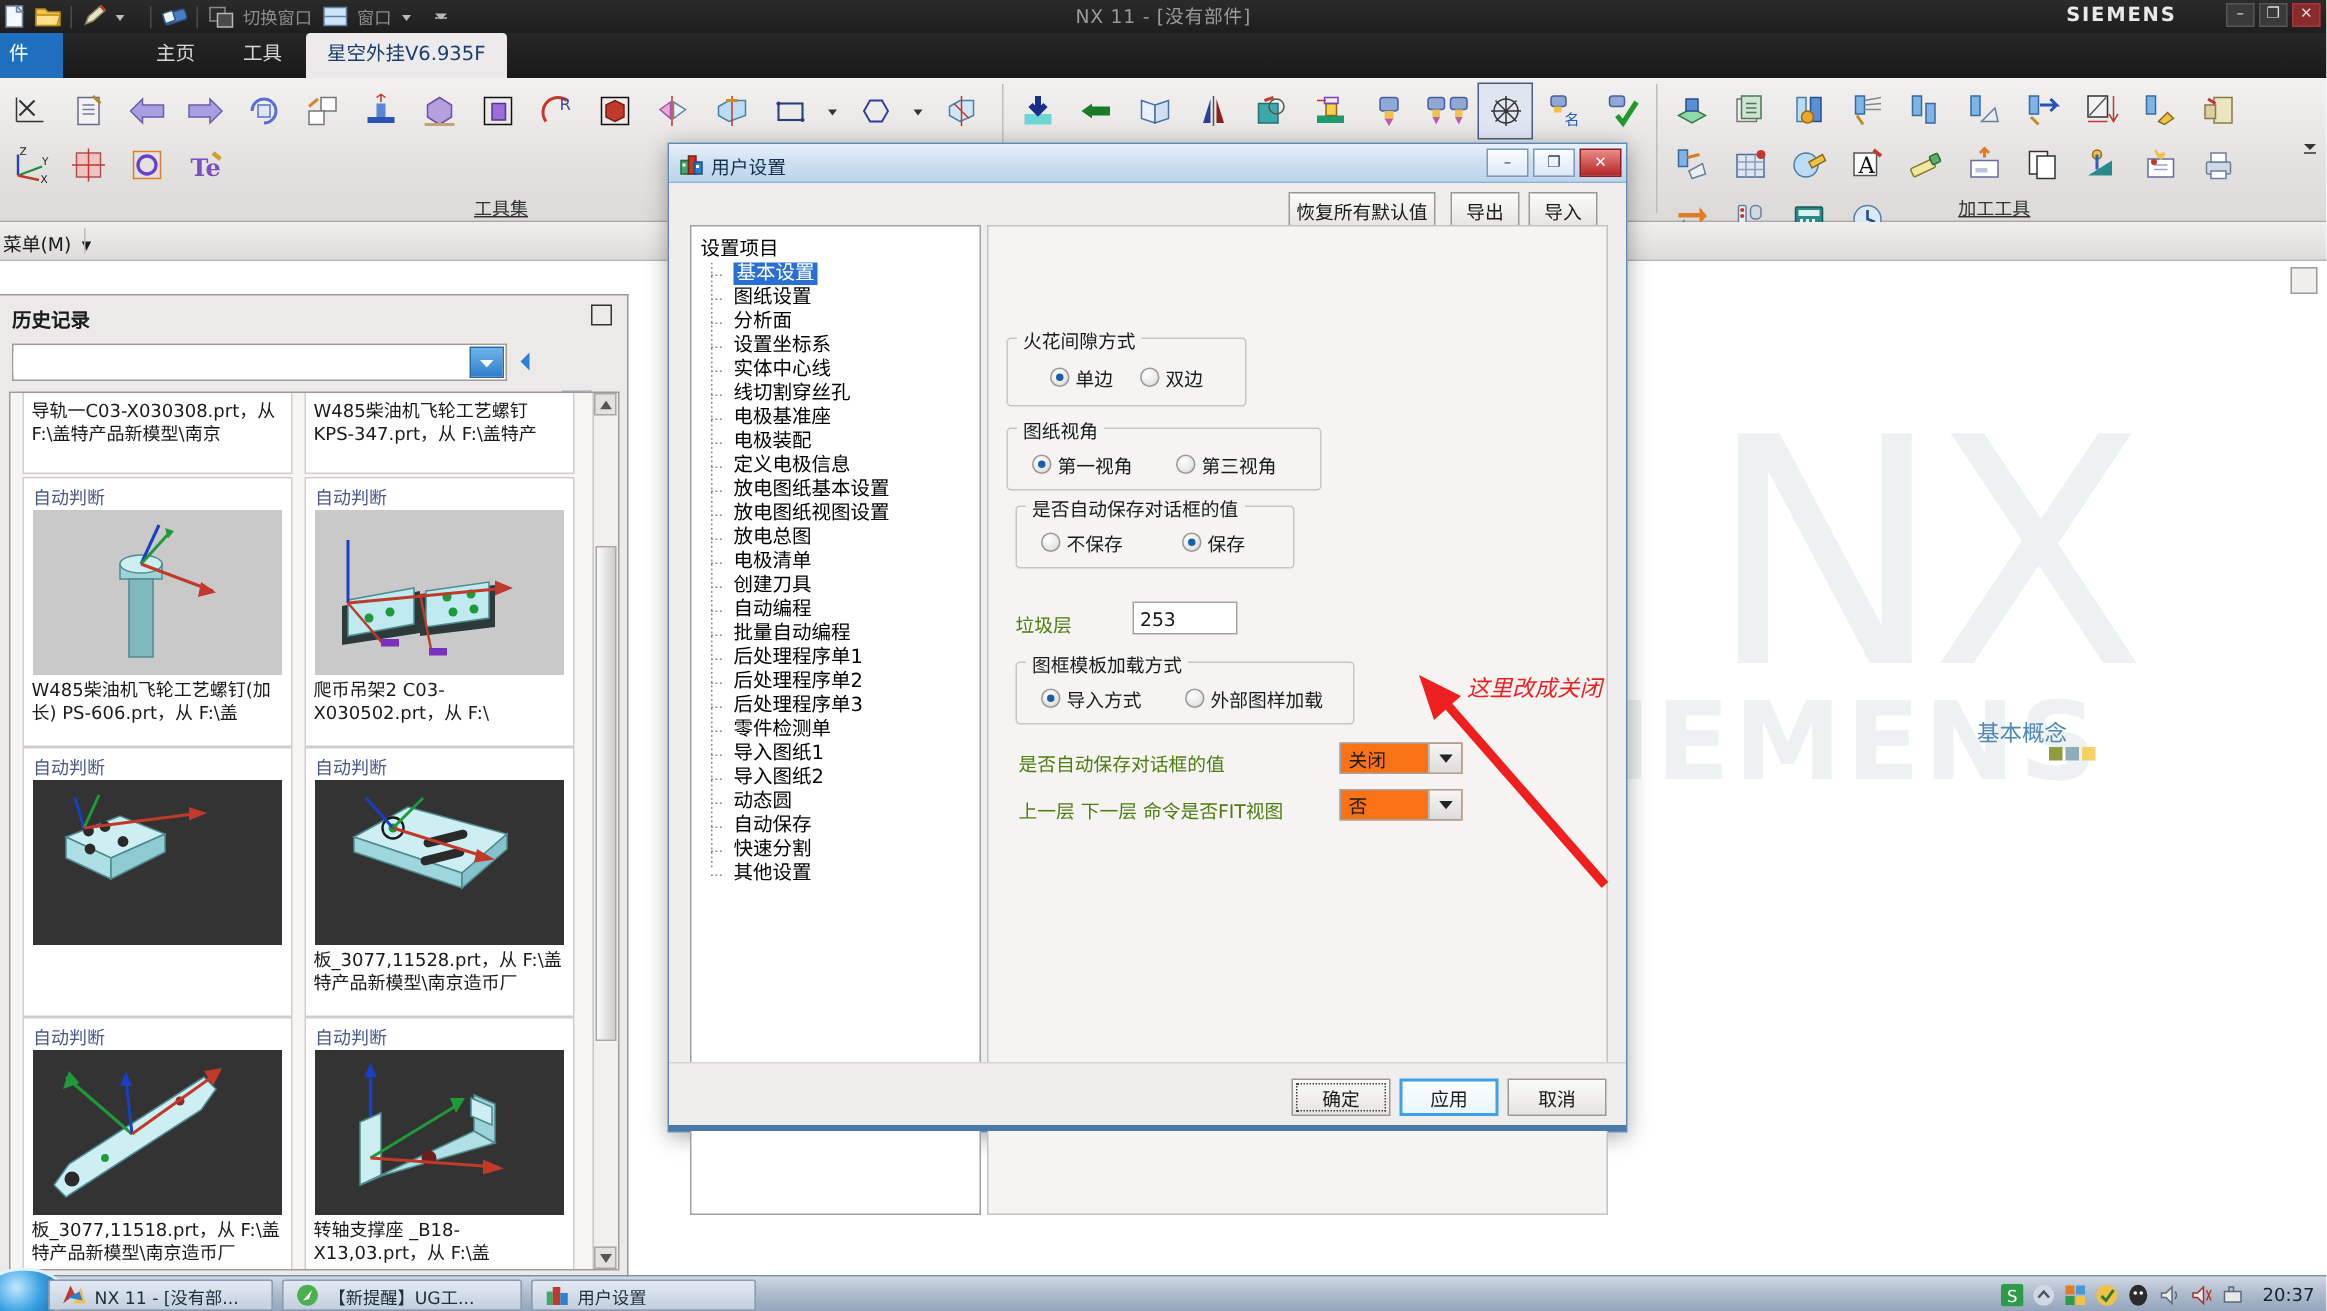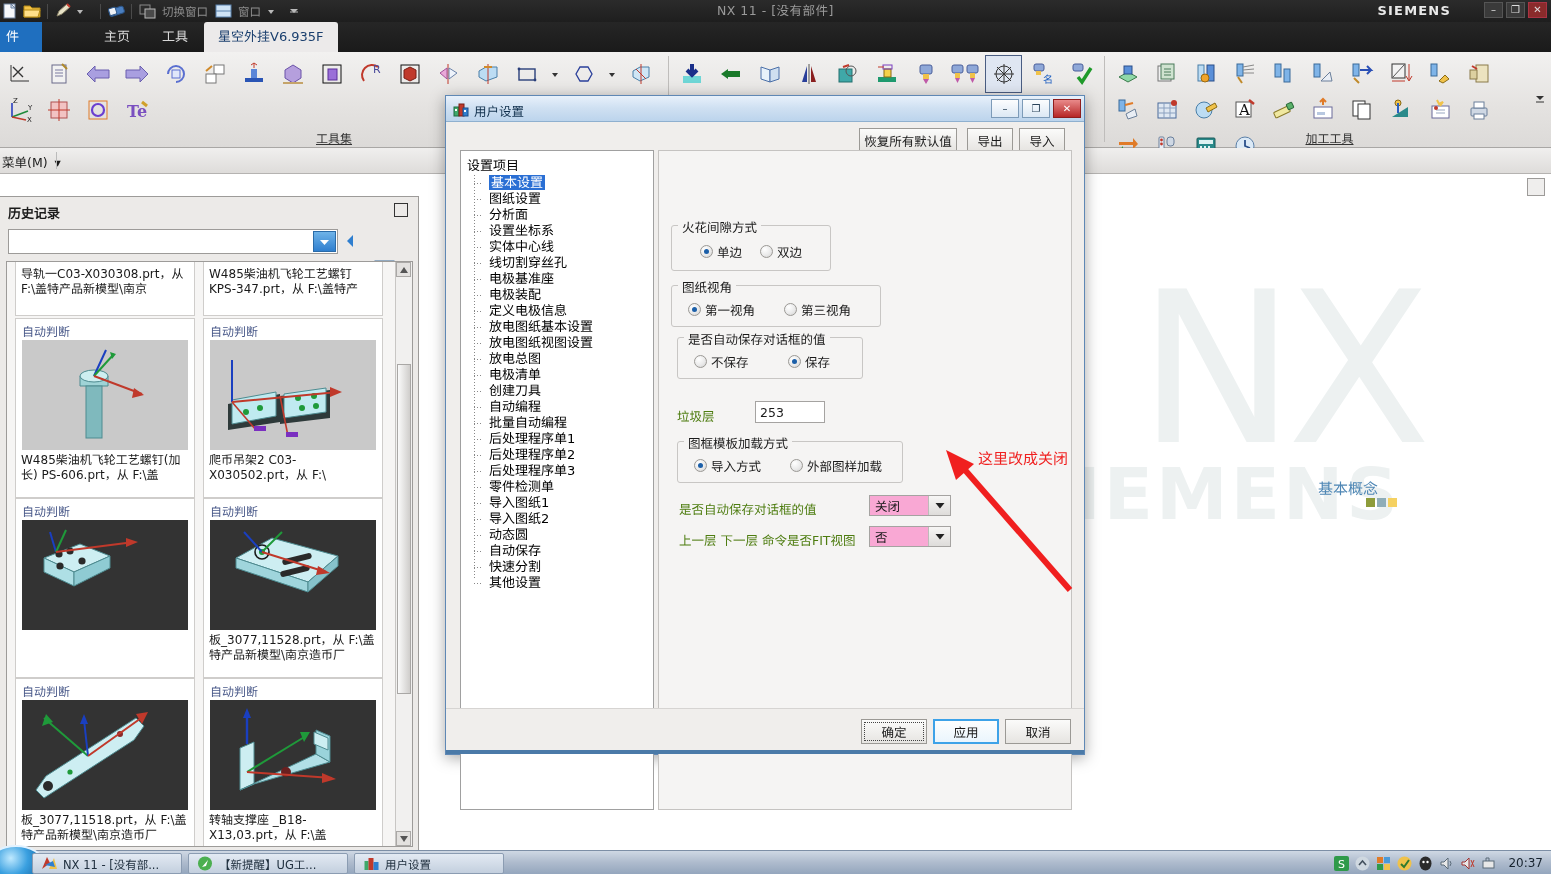--- a/index.html
+++ b/index.html
@@ -235,32 +235,33 @@
     content: ""; position: absolute; left: 3px; top: 3px; width: 5px; height: 5px;
     border-radius: 50%; background: #1c5fa8;
   }
   .plainlabel { position: absolute; font-size: 12.5px; color: #4d7c0f; }
   .textinput {
     position: absolute; background: #fff; border: 1px solid #a5a3a1;
     font-size: 12.5px; color: #1a1a1a; padding: 2px 4px;
     font-family: "DejaVu Sans", "Liberation Sans", sans-serif;
   }
   .combo {
-    position: absolute; height: 21px; background: #f9a8d4; border: 1px solid #a5a3a1;
-    display: flex; align-items: center; font-size: 12.5px; color: #1a1a1a;
+    position: absolute; height: 21px; background: #f97316; border: 1px solid #a5a3a1;
+    display: flex; align-items: center; font-size: 12.5px; color: #1a1a1a; margin-left: 24px;
   }
   .combo .cval { padding-left: 5px; flex: 1; }
   .combo .cbtn {
     width: 22px; height: 19px; background: linear-gradient(180deg,#f7f6f5,#dedcda);
     border-left: 1px solid #bdbbb9; display: flex; align-items: center; justify-content: center;
   }
 
   .annot-text {
     position: absolute; left: 978px; top: 447px; font-size: 15px; color: #f01f1f;
     white-space: nowrap;
+    font-style: italic;
   }
   .annot-arrow { position: absolute; left: 930px; top: 440px; width: 160px; height: 160px; pointer-events: none; }
 
   .footer {
     position: absolute; left: 0; bottom: 0; width: 638px; height: 46px;
     background: #f0eeec; border-top: 1px solid #d6d4d2;
   }
   .fbtn {
     position: absolute; top: 10px; width: 66px; height: 25px;
     border: 1px solid #9b9995; background: linear-gradient(180deg,#fbfbfa,#e6e4e1);

